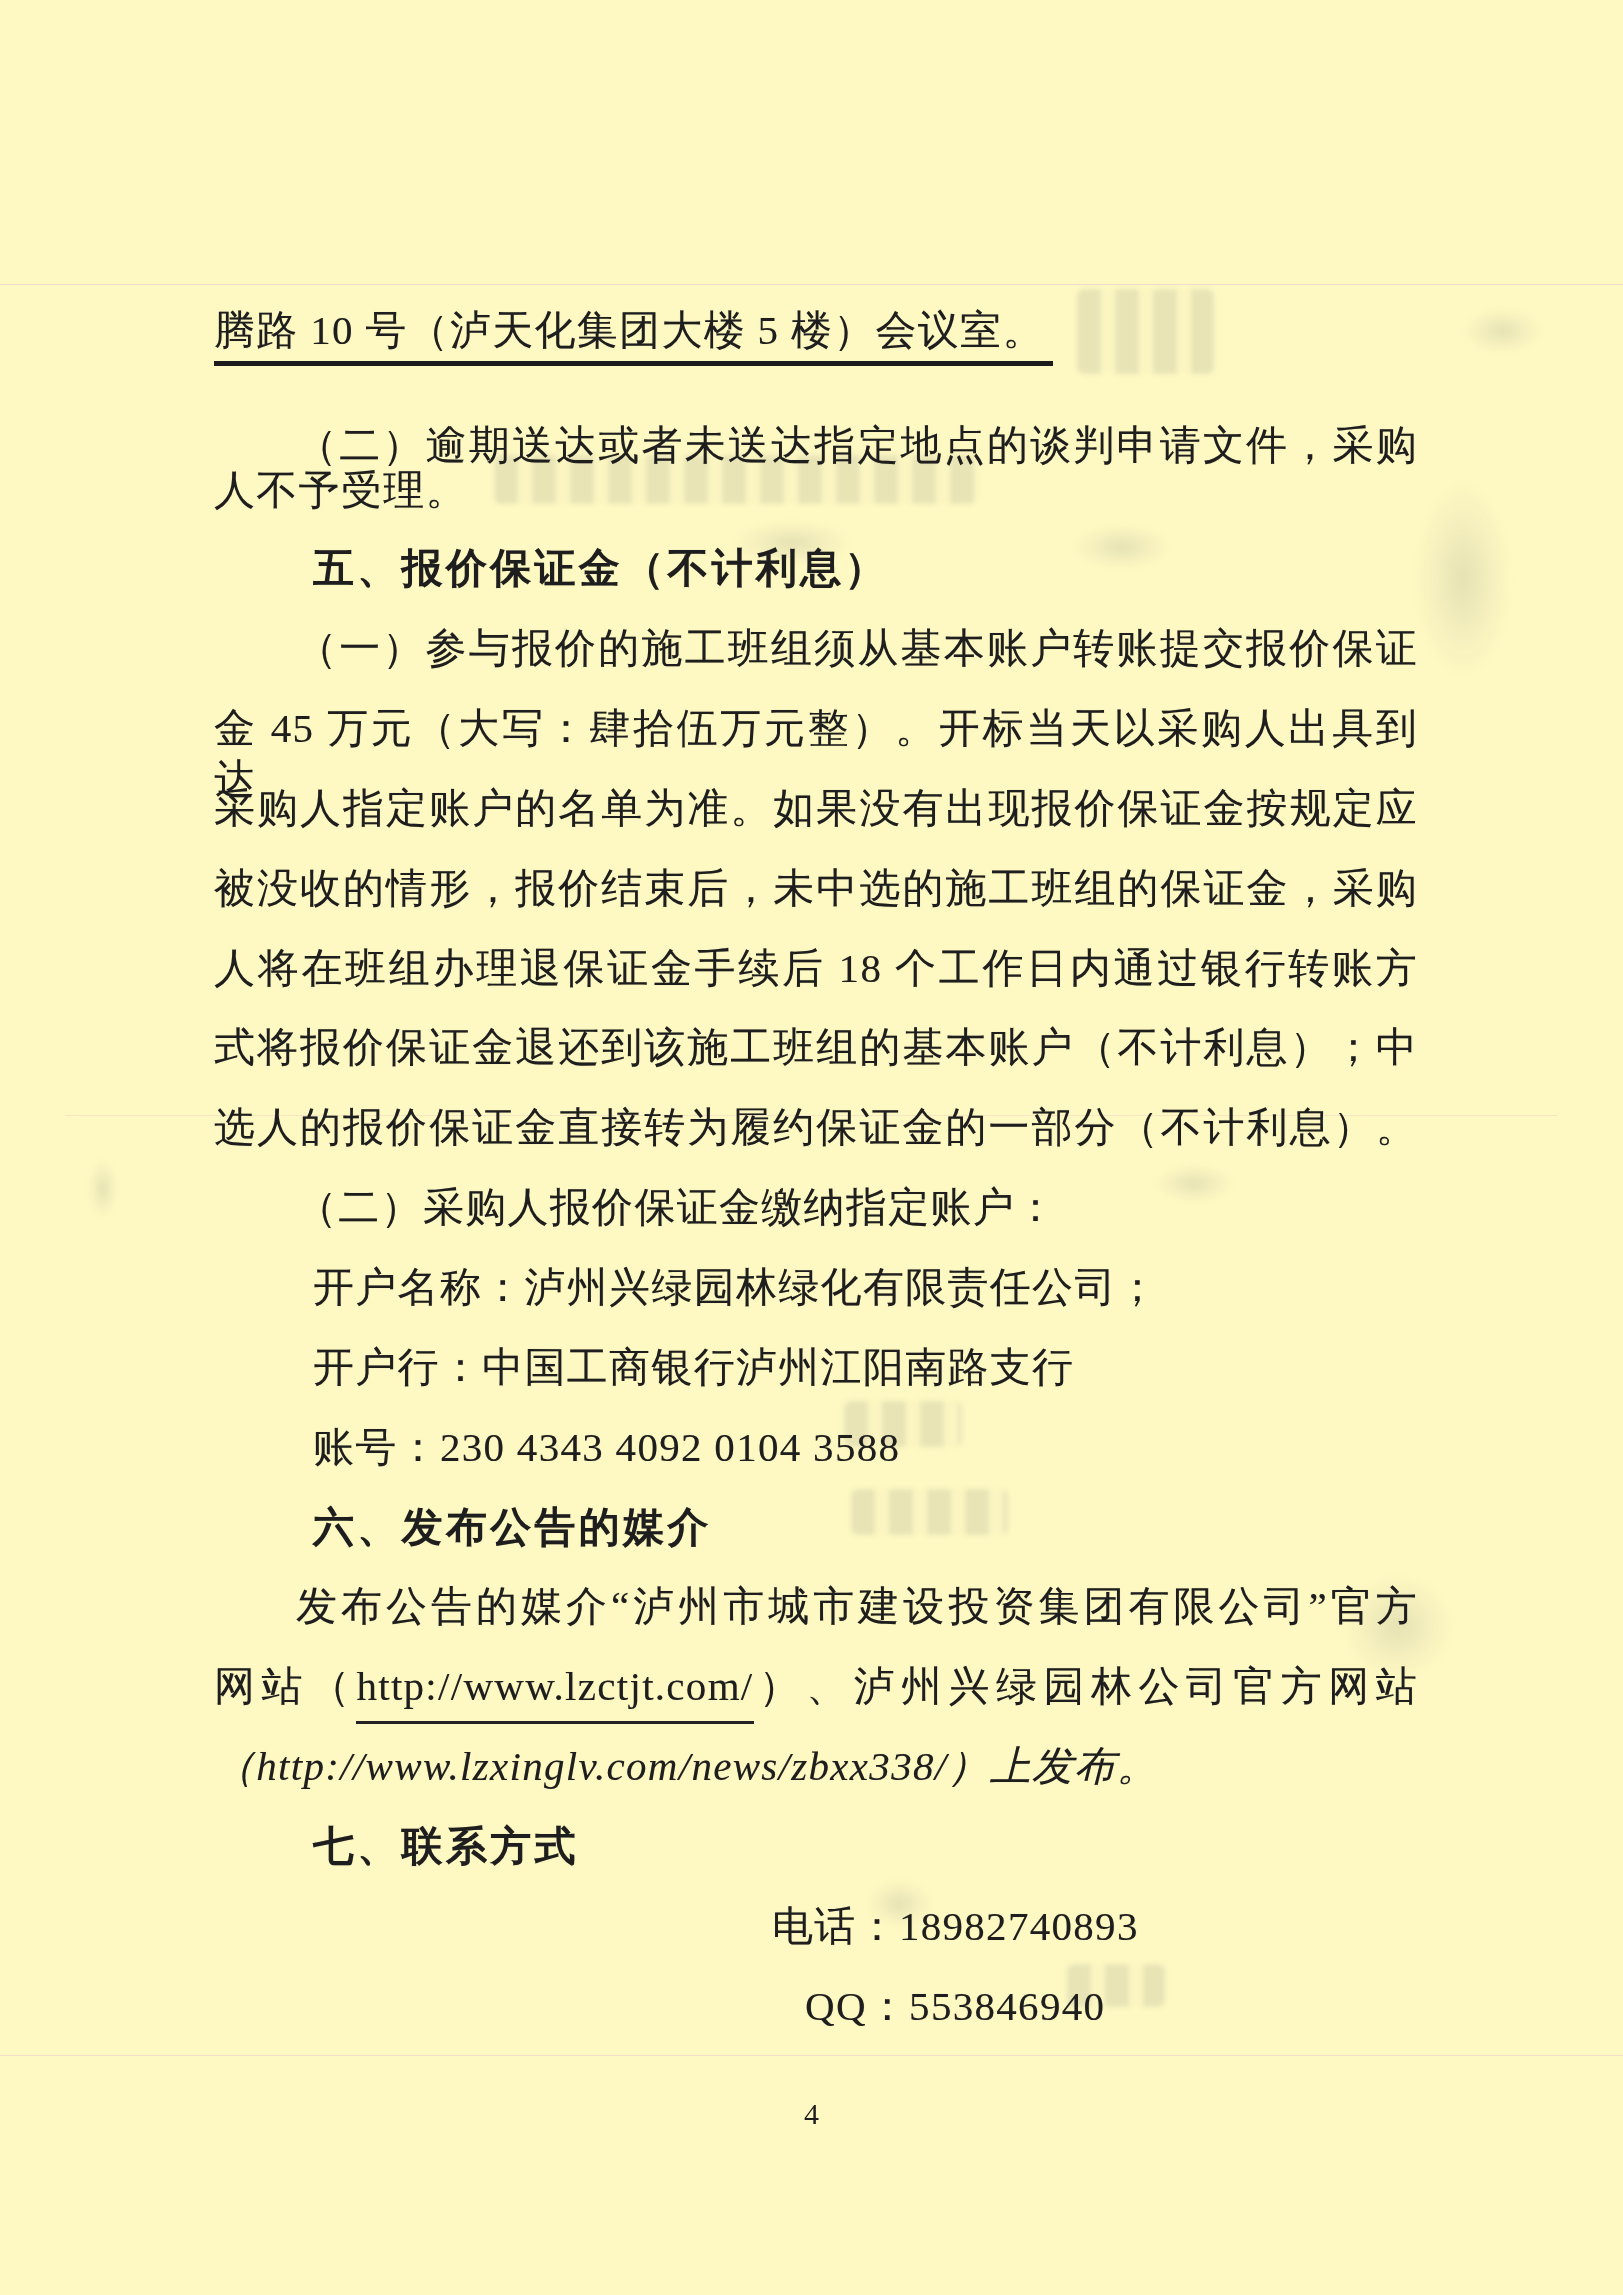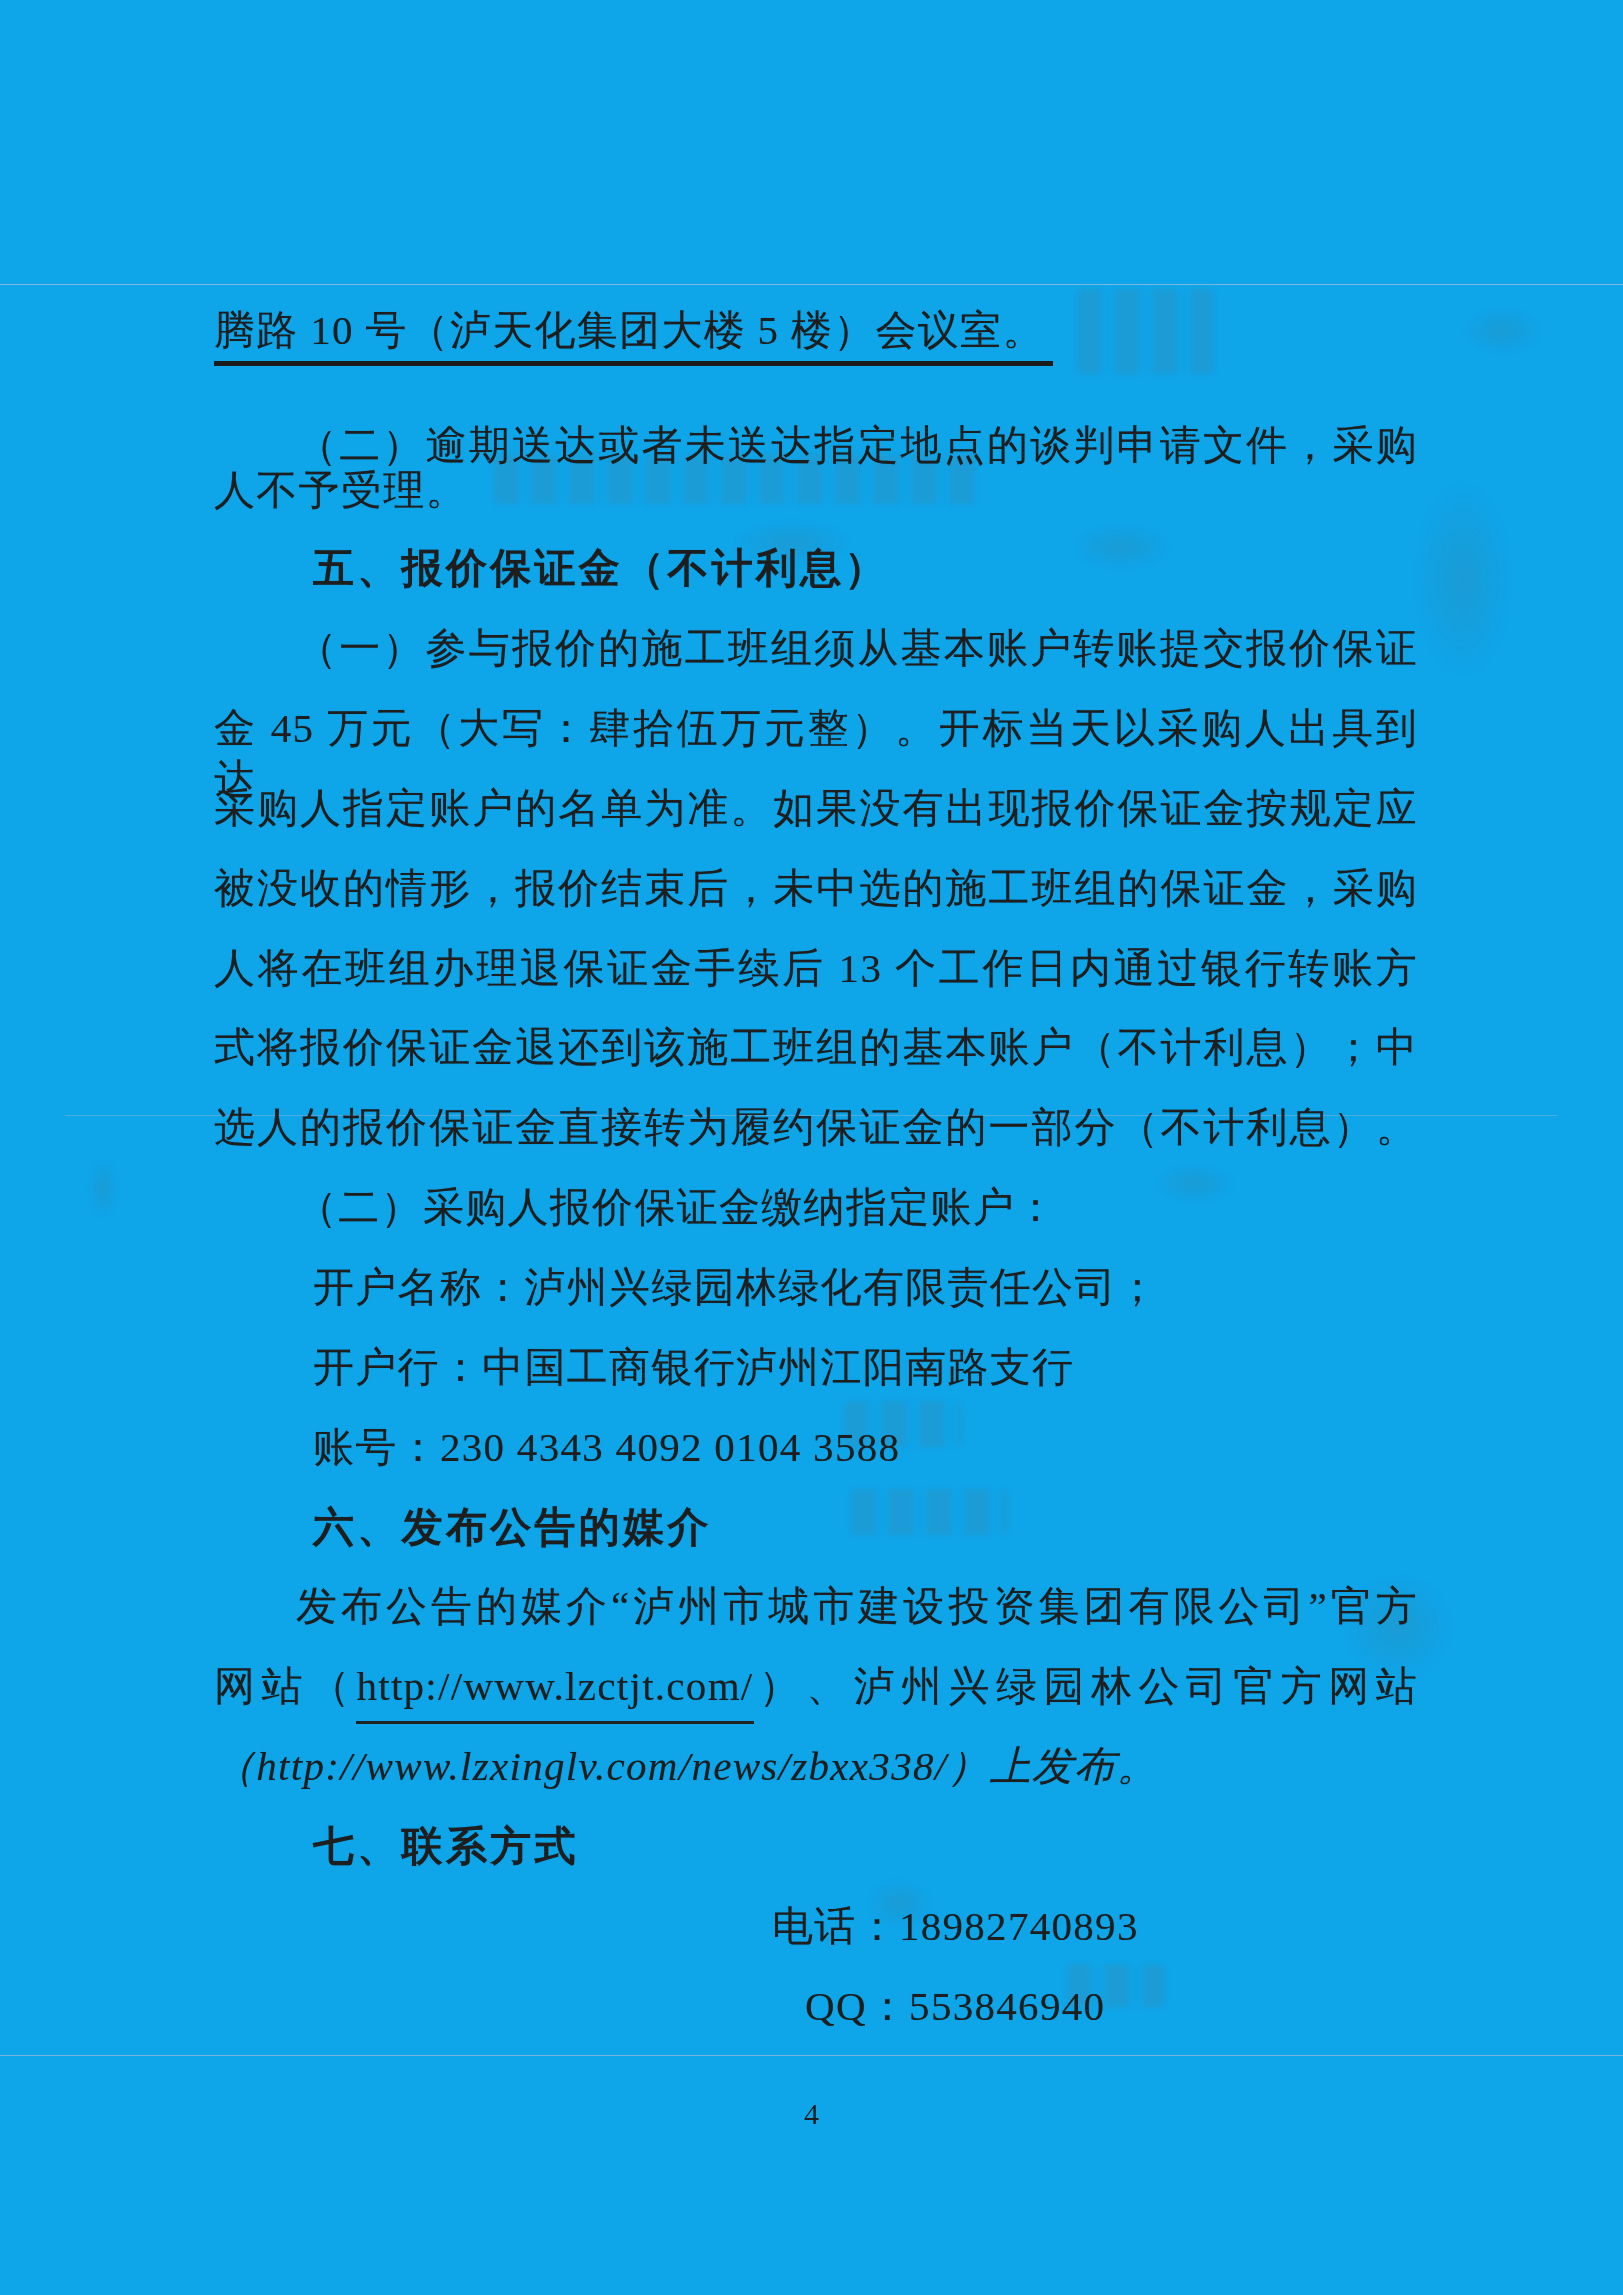--- a/index.html
+++ b/index.html
@@ -4,21 +4,21 @@
 <style>
   html, body {
     margin: 0;
     padding: 0;
     background: #ffffff;
   }
   .page {
     position: relative;
     width: 1623px;
     height: 2295px;
-    background: #0ea5e9;
+    background: #fef9c3;
     overflow: hidden;
     font-family: "Liberation Serif", "DejaVu Serif", serif;
     color: #1e1e1e;
   }
   .line {
     position: absolute;
     left: 214px;
     font-size: 41px;
     line-height: 51px;
     letter-spacing: 1.3px;
@@ -101,21 +101,21 @@
 
   <div class="line just ind1" style="top:385px;margin-top:35px;">（二）逾期送达或者未送达指定地点的谈判申请文件，采购</div>
   <div class="line" style="top:465px;">人不予受理。</div>
 
   <div class="line heading ind2" style="top:543px;">五、报价保证金（不计利息）</div>
 
   <div class="line just ind1" style="top:623px;">（一）参与报价的施工班组须从基本账户转账提交报价保证</div>
   <div class="line just" style="top:703px;">金 45 万元（大写：肆拾伍万元整）。开标当天以采购人出具到达</div>
   <div class="line just" style="top:783px;">采购人指定账户的名单为准。如果没有出现报价保证金按规定应</div>
   <div class="line just" style="top:863px;">被没收的情形，报价结束后，未中选的施工班组的保证金，采购</div>
-  <div class="line just" style="top:943px;">人将在班组办理退保证金手续后 13 个工作日内通过银行转账方</div>
+  <div class="line just" style="top:943px;">人将在班组办理退保证金手续后 18 个工作日内通过银行转账方</div>
   <div class="line just" style="top:1022px;">式将报价保证金退还到该施工班组的基本账户（不计利息）；中</div>
   <div class="line just" style="top:1102px;">选人的报价保证金直接转为履约保证金的一部分（不计利息）。</div>
 
   <div class="line ind1" style="top:1182px;">（二）采购人报价保证金缴纳指定账户：</div>
   <div class="line ind2" style="top:1262px;">开户名称：泸州兴绿园林绿化有限责任公司；</div>
   <div class="line ind2" style="top:1342px;">开户行：中国工商银行泸州江阳南路支行</div>
   <div class="line ind2" style="top:1422px;">账号：230 4343 4092 0104 3588</div>
 
   <div class="line heading ind2" style="top:1502px;">六、发布公告的媒介</div>
 

